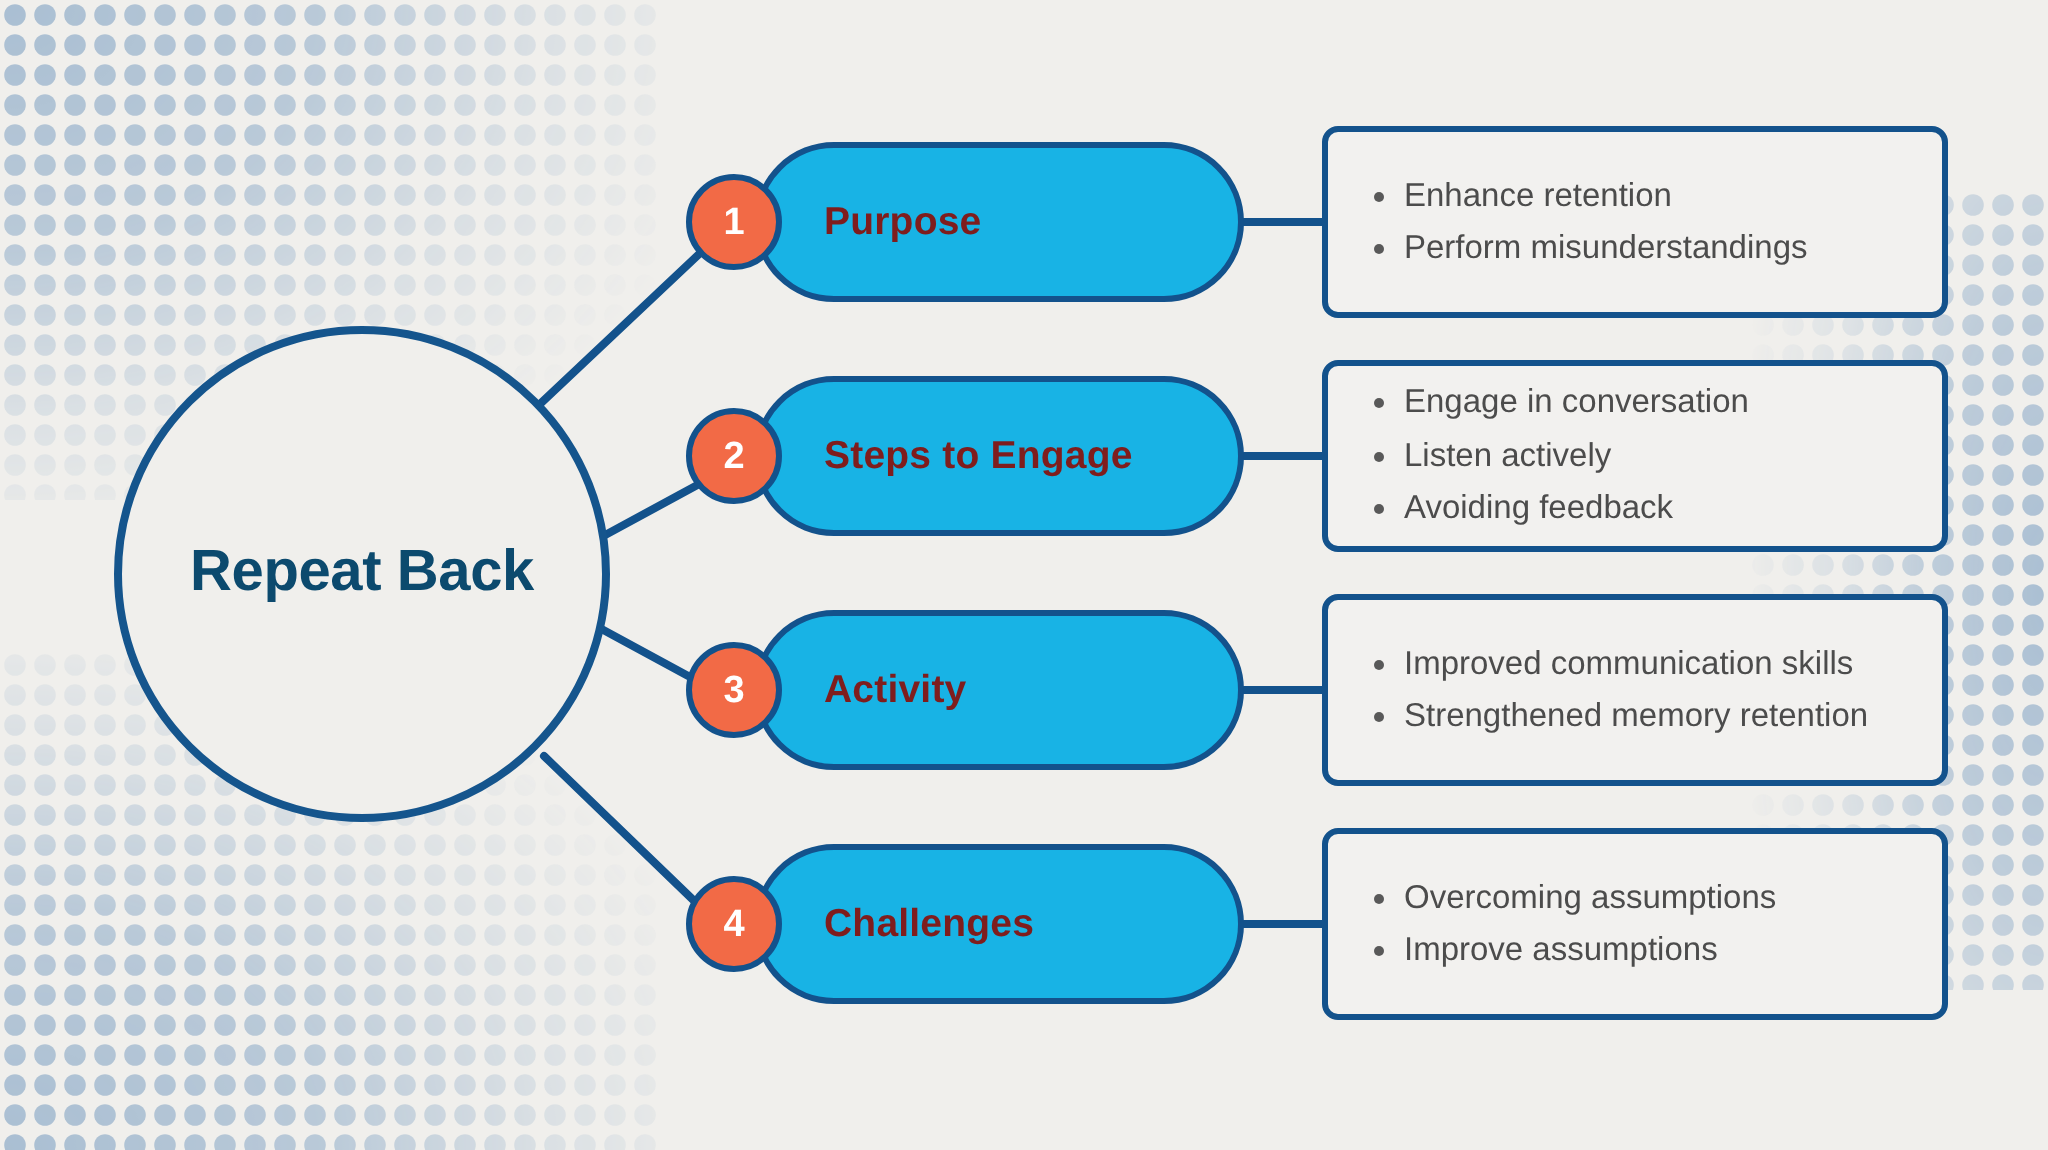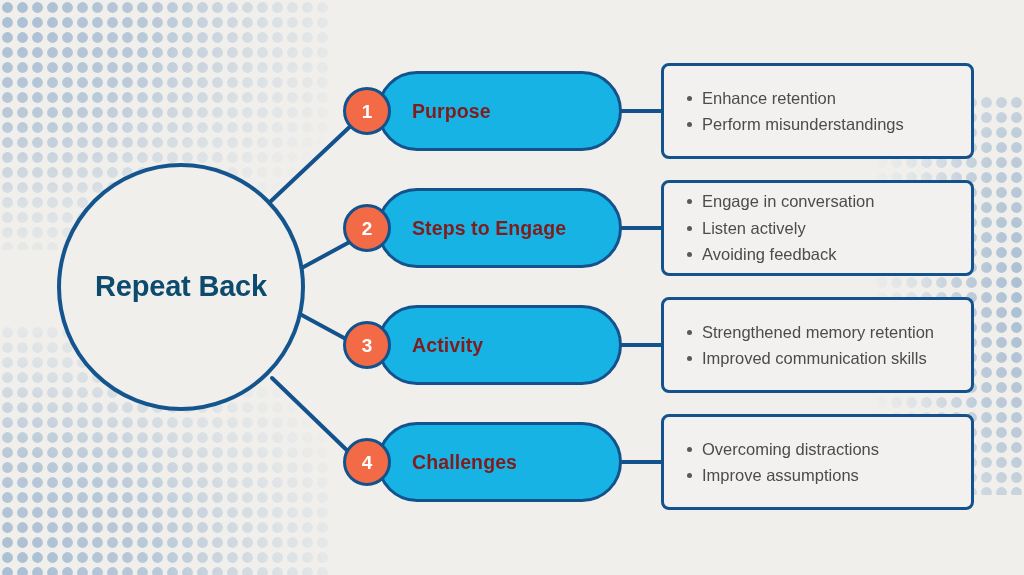--- a/index.html
+++ b/index.html
@@ -278,34 +278,34 @@
 
   <div class="row r2">
     <div class="pill">
       <span class="pill-label">Activity</span>
     </div>
     <div class="badge">
       <span class="badge-num">3</span>
     </div>
     <div class="detail-box">
       <ul>
+        <li>Improved communication skills</li>
         <li>Strengthened memory retention</li>
-        <li>Improved communication skills</li>
       </ul>
     </div>
   </div>
 
   <div class="row r3">
     <div class="pill">
       <span class="pill-label">Challenges</span>
     </div>
     <div class="badge">
       <span class="badge-num">4</span>
     </div>
     <div class="detail-box">
       <ul>
-        <li>Overcoming distractions</li>
+        <li>Overcoming assumptions</li>
         <li>Improve assumptions</li>
       </ul>
     </div>
   </div>
 
 </div>
 
 </body></html>

